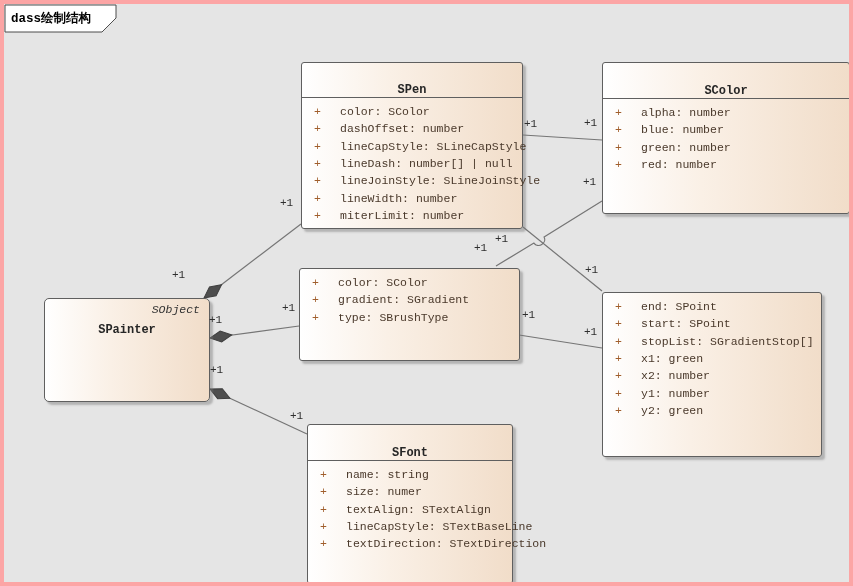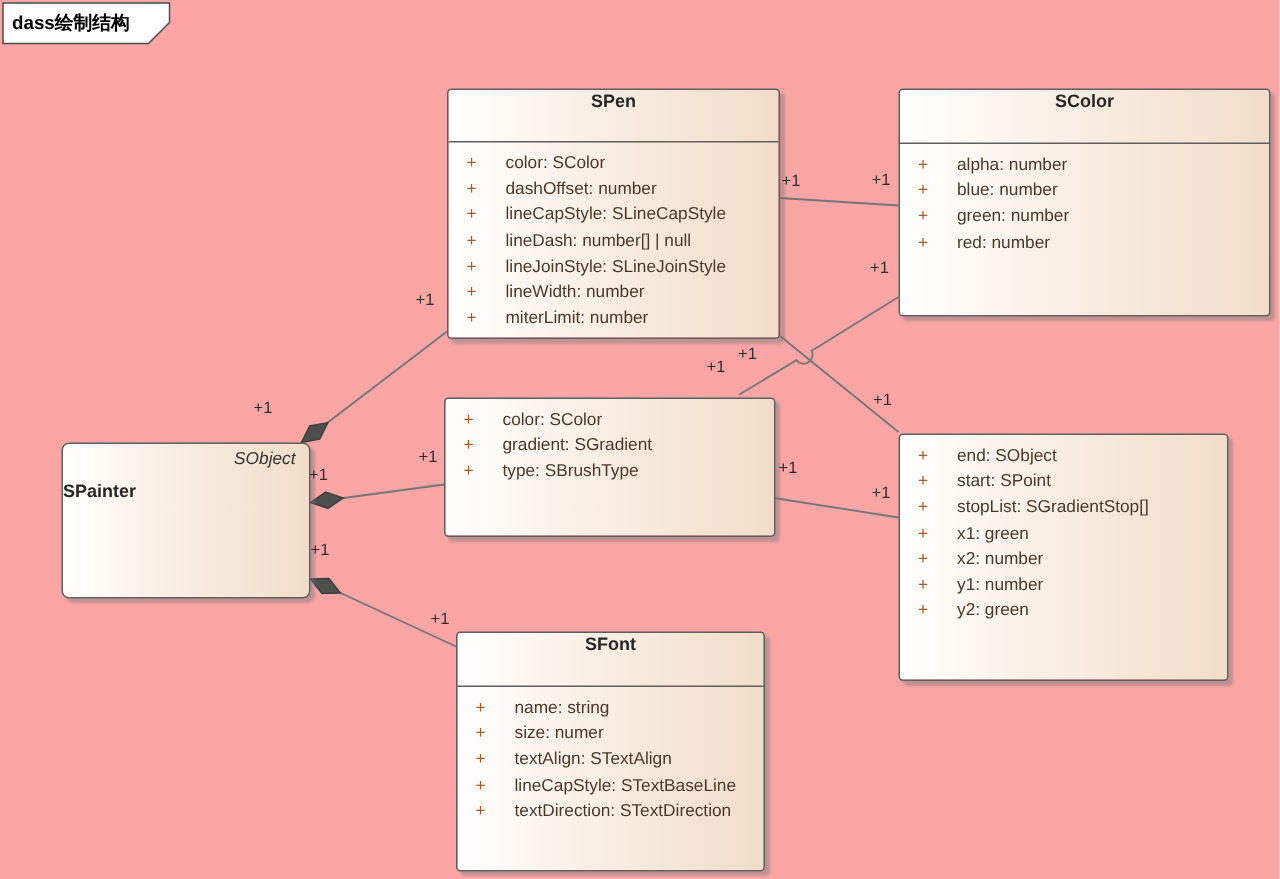--- a/index.html
+++ b/index.html
@@ -1,29 +1,29 @@
 <!DOCTYPE html>
 <html><head>
 <meta charset="utf-8">
 <style>
   html,body{margin:0;padding:0;background:#ffffff;font-family:"Liberation Sans","DejaVu Sans",sans-serif;}
-  #canvas{position:relative;width:853px;height:586px;box-sizing:border-box;border:1px solid #fca5a5;background:#fca5a5;overflow:hidden;}
+  #canvas{position:relative;width:853px;height:586px;box-sizing:border-box;border:4px solid #fca5a5;background:#e5e5e5;overflow:hidden;font-family:Liberation Mono, monospace;}
   #overlay{position:absolute;left:0;top:0;width:853px;height:586px;}
   .box{position:absolute;box-sizing:border-box;border:1px solid #5f5f5f;border-radius:3px;
        background:linear-gradient(90deg,#ffffff 0%,#faf0e6 40%,#f1ddc9 100%);
        box-shadow:3px 3px 2px rgba(120,120,120,0.45);}
-  .hdr{display:flex;align-items:flex-start;justify-content:center;border-bottom:1px solid #5f5f5f;
+  .hdr{display:flex;align-items:flex-end;justify-content:center;border-bottom:1px solid #5f5f5f;
        font-weight:bold;font-size:12px;color:#262626;}
   .hdr.italic{font-style:italic;}
   .attrs{padding-top:5px;}
   .row{display:flex;height:17.3px;align-items:center;font-size:11.5px;color:#4a392b;white-space:pre;}
   .vis{width:26px;padding-left:12px;color:#a05e2c;flex:none;}
   .mult{position:absolute;font-size:11px;color:#2e2e2e;line-height:11px;}
   .stereo{position:absolute;top:4px;right:9px;font-style:italic;font-size:11.5px;color:#333;margin-left:32px;}
-  .ptitle{margin-top:24px;font-weight:bold;font-size:12px;color:#262626;}
+  .ptitle{margin-top:24px;text-align:center;font-weight:bold;font-size:12px;color:#262626;}
   .tab-label{position:absolute;left:7px;top:6px;font-weight:bold;font-size:12.5px;color:#000;}
 </style>
 </head>
 <body>
 
 <div id="canvas">
 
   <svg id="overlay" xmlns="http://www.w3.org/2000/svg">
 
     <path d="M1,1 H112 V14 L98,28 H1 Z" fill="#ffffff" stroke="#4d4d4d" stroke-width="1"></path>
@@ -79,21 +79,21 @@
   <div class="box" style="left:295px;top:264px;width:221px;height:93px">
     <div class="attrs">
       <div class="row"><span class="vis">+</span><span>color: SColor</span></div>
       <div class="row"><span class="vis">+</span><span>gradient: SGradient</span></div>
       <div class="row"><span class="vis">+</span><span>type: SBrushType</span></div>
     </div>
   </div>
 
   <div class="box" style="left:598px;top:288px;width:220px;height:165px">
     <div class="attrs">
-      <div class="row"><span class="vis">+</span><span>end: SObject</span></div>
+      <div class="row"><span class="vis">+</span><span>end: SPoint</span></div>
       <div class="row"><span class="vis">+</span><span>start: SPoint</span></div>
       <div class="row"><span class="vis">+</span><span>stopList: SGradientStop[]</span></div>
       <div class="row"><span class="vis">+</span><span>x1: green</span></div>
       <div class="row"><span class="vis">+</span><span>x2: number</span></div>
       <div class="row"><span class="vis">+</span><span>y1: number</span></div>
       <div class="row"><span class="vis">+</span><span>y2: green</span></div>
     </div>
   </div>
 
   <div class="box" style="left:303px;top:420px;width:206px;height:160px">

